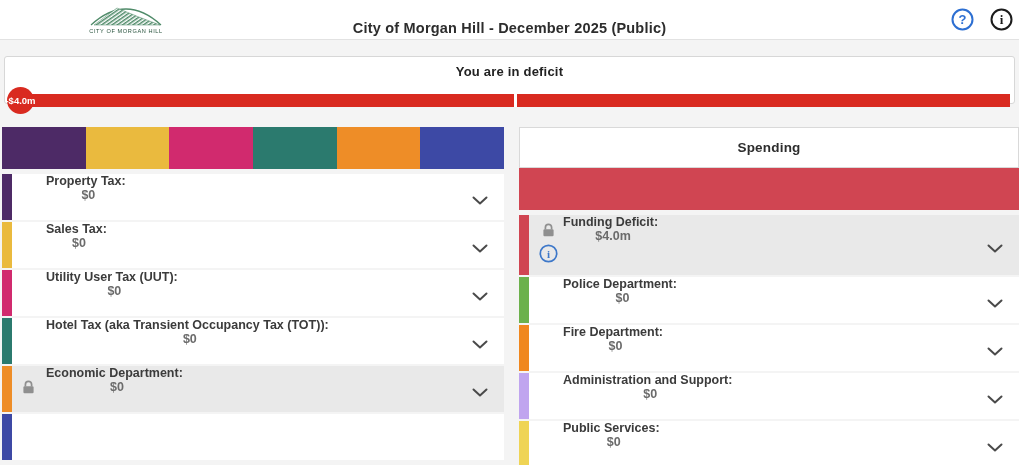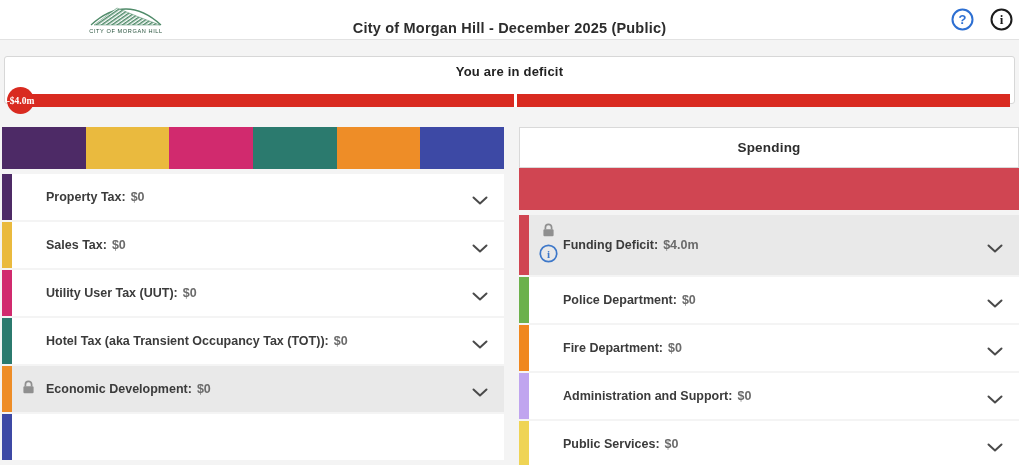--- a/index.html
+++ b/index.html
@@ -19,41 +19,41 @@
   
   .banner { position:absolute; left:4px; right:4px; top:56px; height:48px;
     background:#fff; border:1px solid #d7d7d7; border-radius:3px; }
   .banner-msg { text-align:center; padding-top:7px; font-size:13px;
     font-weight:bold; color:#222; letter-spacing:.2px; }
   .barwrap { position:absolute; left:0; right:0; top:30px; height:28px; }
   .redbar { position:absolute; left:4px; right:4px; top:7px; height:13px; }
   .bar-divider { position:absolute; top:7px; width:3px; height:13px; background:#fff; }
   .deficit-bubble { position:absolute; left:2px; top:0; width:27px; height:27px;
     border-radius:50%; color:#fff; font-size:9.5px; font-weight:bold;
-    display:flex; align-items:center; justify-content:center; z-index:2;font-family:Liberation Serif, serif; }
+    display:flex; align-items:center; justify-content:center; z-index:2; }
 
   
   .cols { position:absolute; left:2px; right:0; top:127px; display:flex; gap:15px; }
   .col-left  { width:502px; flex:none; }
   .col-right { flex:1; min-width:0; }
   .col-header { height:41px; background:#fff; border:1px solid #d9d9d9;
     display:flex; align-items:center; justify-content:center;
     font-size:13.5px; font-weight:bold; color:#2d2d2d; letter-spacing:.2px; }
   .strip { height:42px; display:flex; }
   .strip > div { flex:1; }
 
   .rows { margin-top:5px; display:flex; flex-direction:column; gap:2px; }
   .row { position:relative; height:46px; background:#fff; cursor:pointer; }
   .row.gray { background:#e9e9e9; }
   .row.tall { height:60px; }
   .row .cstrip { position:absolute; left:0; top:0; bottom:0; width:10px; }
   .row .icon-col { position:absolute; left:20px; top:0; bottom:0;
     display:flex; flex-direction:column; align-items:center; justify-content:center; gap:3px; }
   .row .txt { position:absolute; left:44px; top:0; bottom:0;
-    display:flex; align-items:center; font-size:12.5px; white-space:nowrap; }
+    display:flex; align-items:center; font-size:12.5px; white-space:nowrap;flex-direction:column; }
   .row .txt .lbl { font-weight:bold; color:#3b3b3b; }
   .row .txt .val { font-weight:bold; color:#6b6b6b; margin-left:5px; }
   .row .chev { position:absolute; right:16px; top:50%; margin-top:-5px; }
 </style>
 </head>
 <body>
 
 <div class="app-header">
   <div class="logo">
     <svg width="80" height="36" viewBox="0 0 80 36">
@@ -147,21 +147,21 @@
         </div>
         <div class="row gray">
           <span class="cstrip" style="background: rgb(238, 141, 39);"></span>
           <span class="icon-col">
             <span><svg width="13" height="14" viewBox="0 0 13 14">
                 <path d="M3.4,6.4 V4.4 a3.1,3.1 0 0 1 6.2,0 V6.4" fill="none" stroke="#8f8f8f" stroke-width="1.7"></path>
                 <rect x="1.4" y="6.2" width="10.2" height="7" rx="1.2" fill="#8f8f8f"></rect>
               </svg></span>
           </span>
           <span class="txt">
-            <span class="lbl">Economic Development:</span>
+            <span class="lbl">Economic Department:</span>
             <span class="val">$0</span>
           </span>
           <span class="chev"><svg width="16" height="10" viewBox="0 0 16 10">
               <polyline points="1.5,1.5 8,7.5 14.5,1.5" fill="none" stroke="#4a4a4a" stroke-width="2" stroke-linecap="round" stroke-linejoin="round"></polyline>
             </svg></span>
         </div>
         <div class="row">
           <span class="cstrip" style="background: rgb(61, 73, 165);"></span>
         </div>
       </div>

